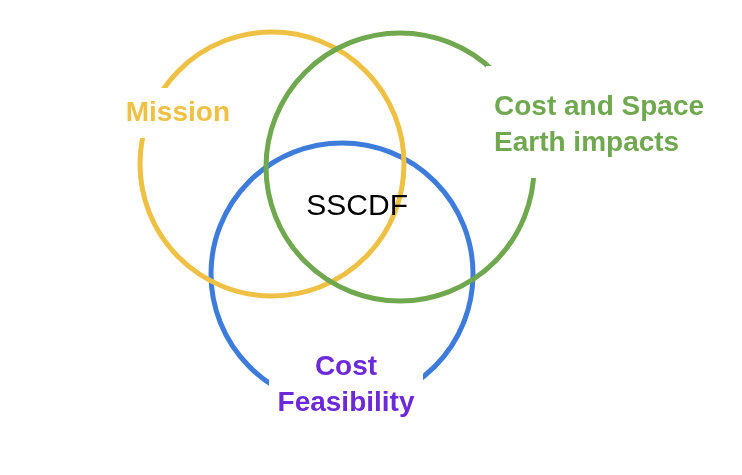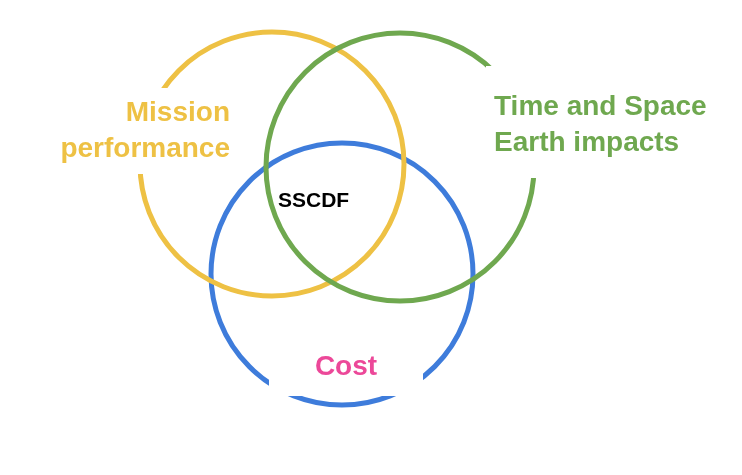--- a/index.html
+++ b/index.html
@@ -39,47 +39,47 @@
     top: 342px;
     width: 154px;
     padding: 6px 0 12px 0;
     text-align: center;
   }
   .label-center {
     position: absolute;
     left: 278px;
     top: 188px;
     width: 130px;
-    text-align: left;
-    font-size: 21px;
-    font-weight: bold;
+    text-align: right;
+    font-size: 30px;
+    font-weight: normal;
     color: #000000;
     background: transparent;
   }
 </style>
 </head>
 <body>
 
 <div class="stage" style="background: rgb(255, 255, 255);">
 
   <svg width="742" height="475" viewBox="0 0 742 475">
       <circle cx="342" cy="274" r="131" fill="none" stroke="#3E7CDB" stroke-width="5"></circle>
       <circle cx="272" cy="164" r="132" fill="none" stroke="#EEC144" stroke-width="5"></circle>
       <circle cx="400" cy="167" r="134" fill="none" stroke="#6FA84F" stroke-width="5"></circle>
     </svg>
 
   <div class="label label-mission" style="color: rgb(238, 193, 68);">
     <div>Mission</div>
-    <div>performance</div>
   </div>
 
   <div class="label label-earth" style="color: rgb(111, 168, 79);">
-    <div>Time and Space</div>
+    <div>Cost and Space</div>
     <div>Earth impacts</div>
   </div>
 
-  <div class="label label-cost" style="color: #ec4899;">
+  <div class="label label-cost" style="color: #6d28d9;">
     <div>Cost</div>
+    <div>Feasibility</div>
   </div>
 
   <div class="label-center" style="color: rgb(0, 0, 0);">SSCDF</div>
 
 </div>
 
 </body></html>

